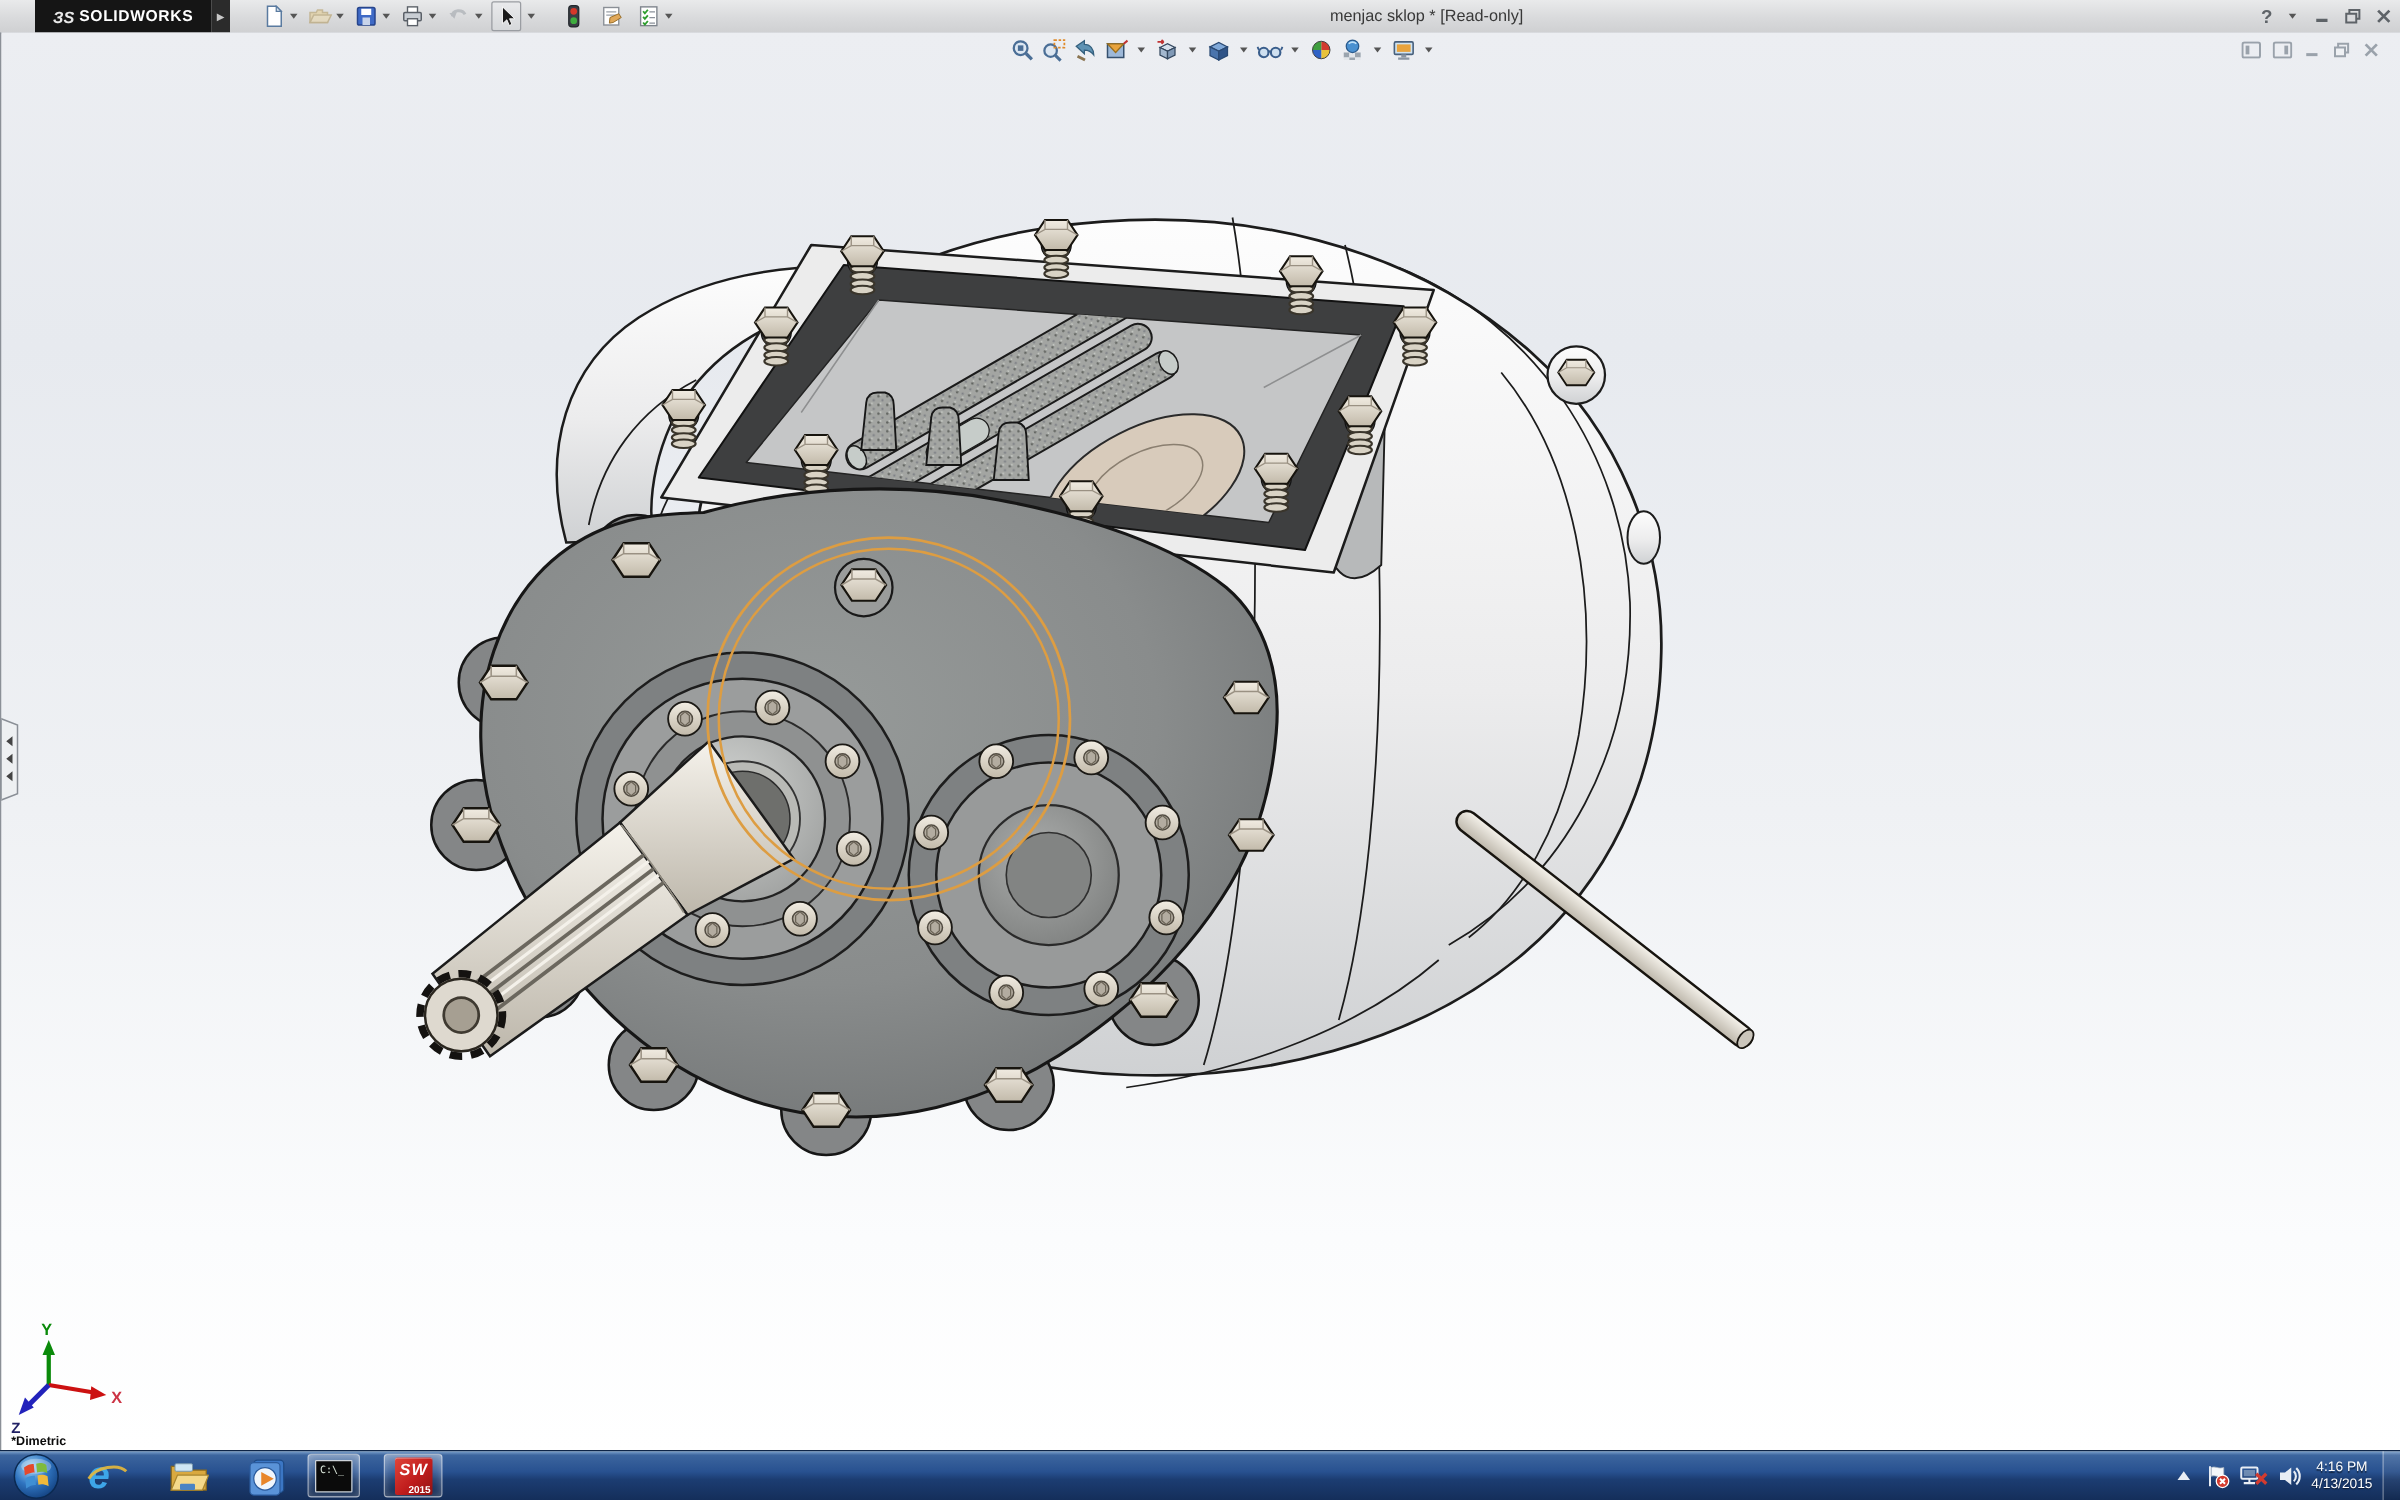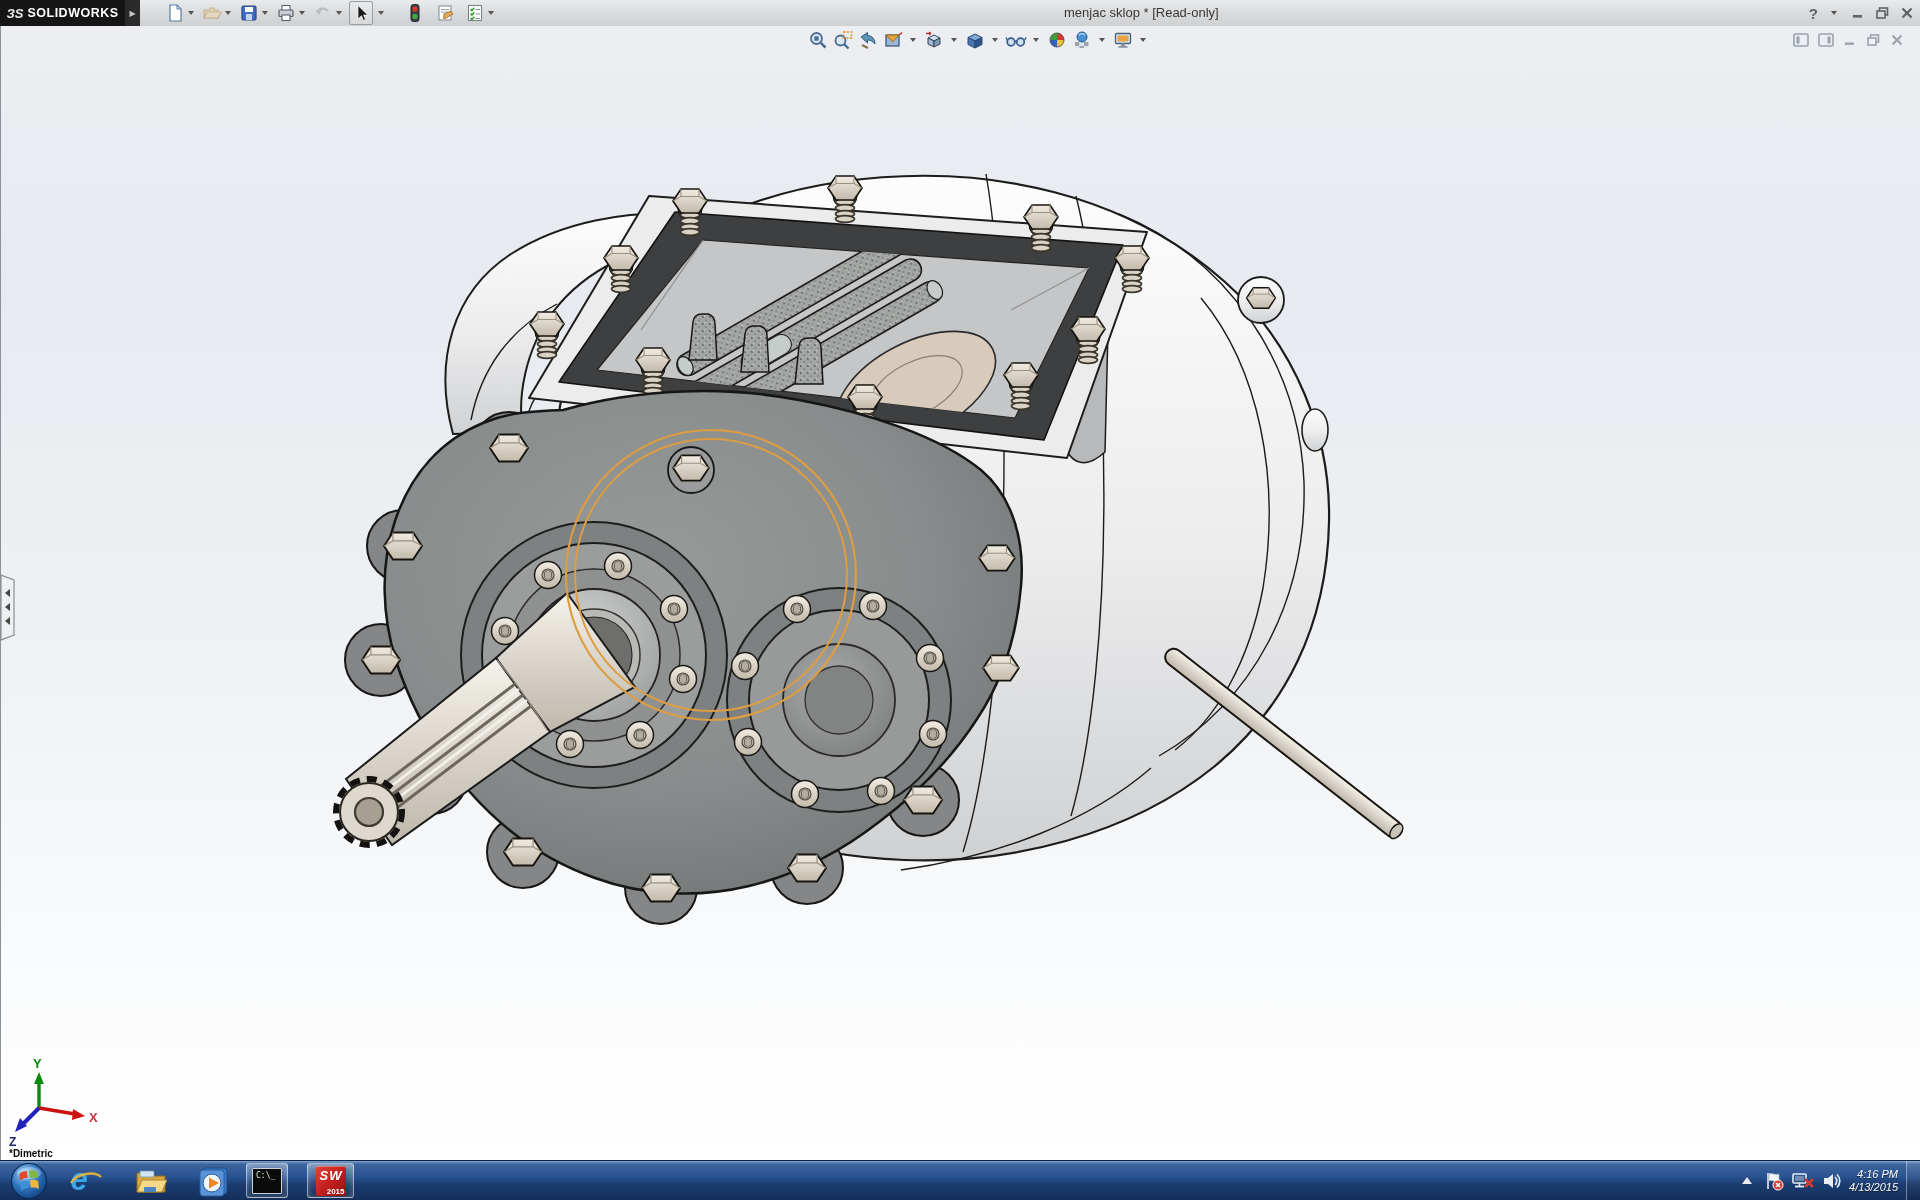--- a/index.html
+++ b/index.html
@@ -1,22 +1,22 @@
 <!DOCTYPE html>
 <html><head>
 <meta charset="utf-8">
 <style>
   html,body{margin:0;padding:0;width:1920px;height:1200px;overflow:hidden;
     font-family:"Liberation Sans",sans-serif;background:#eceef1;position:relative;}
   
   .titlebar{position:absolute;left:0;top:0;width:1920px;height:26px;
     background:linear-gradient(180deg,#e9eaeb 0%,#d9dadc 55%,#cfd0d2 100%);
     border-bottom:1px solid #aeb0b3;display:flex;align-items:center;}
-  .logo-block{width:125px;height:26px;background:#151515;color:#fff;display:flex;
-    align-items:center;justify-content:center;gap:4px;}
+  .logo-block{width:141px;height:26px;background:#151515;color:#fff;display:flex;
+    align-items:center;justify-content:center;gap:4px;margin-left:28px;}
   .brand-mark{font-style:italic;font-weight:bold;font-size:13px;color:#e8e8e8;}
   .brand-name{font-size:12.5px;font-weight:bold;letter-spacing:.5px;color:#fff;}
   .logo-tab{width:15px;height:26px;background:#2b2b2b;display:flex;align-items:center;
     justify-content:center;color:#c8c8c8;font-size:8px;}
   .tb-icons{display:flex;align-items:center;margin-left:24px;gap:2px;}
   .tb-item{display:flex;align-items:center;height:22px;padding:0 1px;}
   .tb-ico{width:20px;height:20px;display:block;}
   .tb-ico.dis{opacity:.45;}
   .dd{width:0;height:0;border-left:3.5px solid transparent;border-right:3.5px solid transparent;
       border-top:4px solid #555;margin:0 4px 0 3px;}
@@ -46,22 +46,22 @@
   .tb-btn.active{background:linear-gradient(180deg,rgba(255,255,255,.30),rgba(255,255,255,.10) 45%,rgba(0,0,0,.14));
     border:1px solid rgba(255,255,255,.55);box-shadow:inset 0 0 7px rgba(255,255,255,.28);box-sizing:border-box;}
   .cmd-box{width:30px;height:26px;background:#0b0b0b;border:1px solid #cdd3da;border-radius:1px;
     font-family:"DejaVu Sans Mono",monospace;font-size:8px;color:#dce8dc;padding:2px 0 0 3px;box-sizing:border-box;}
   .sw-box{width:30px;height:30px;background:linear-gradient(135deg,#e0453a 0%,#c01d1d 55%,#8f1212 100%);
     border-radius:2px;position:relative;box-shadow:inset 0 1px 0 rgba(255,255,255,.35);}
   .sw-top{position:absolute;left:4px;top:2px;font-size:13px;font-weight:bold;font-style:italic;color:#fff;letter-spacing:1px;}
   .sw-year{position:absolute;right:1px;bottom:0px;font-size:8px;font-weight:bold;color:#fff;margin-top:46px;}
   .ie-e{font-size:31px;font-style:italic;color:#3da6e8;font-weight:bold;line-height:30px;}
   .tray{position:absolute;right:0;top:0;height:40px;display:flex;align-items:center;}
-  .clock{color:#fff;font-size:11px;text-align:right;line-height:13px;margin:0 8px 0 6px;
-    text-shadow:0 1px 1px rgba(0,0,0,.6);font-style:italic;}
+  .clock{color:#fff;font-size:11px;text-align:center;line-height:13px;margin:0 8px 0 6px;
+    text-shadow:0 1px 1px rgba(0,0,0,.6);}
   .show-desktop{width:13px;height:40px;border-left:1px solid rgba(255,255,255,.4);
     background:linear-gradient(180deg,rgba(255,255,255,.12),rgba(0,0,0,.12));}
 </style>
 </head>
 <body>
 
 <div class="titlebar">
   <div class="logo-block">
     <span class="brand-mark">ЗS</span>
     <span class="brand-name">SOLIDWORKS</span>

